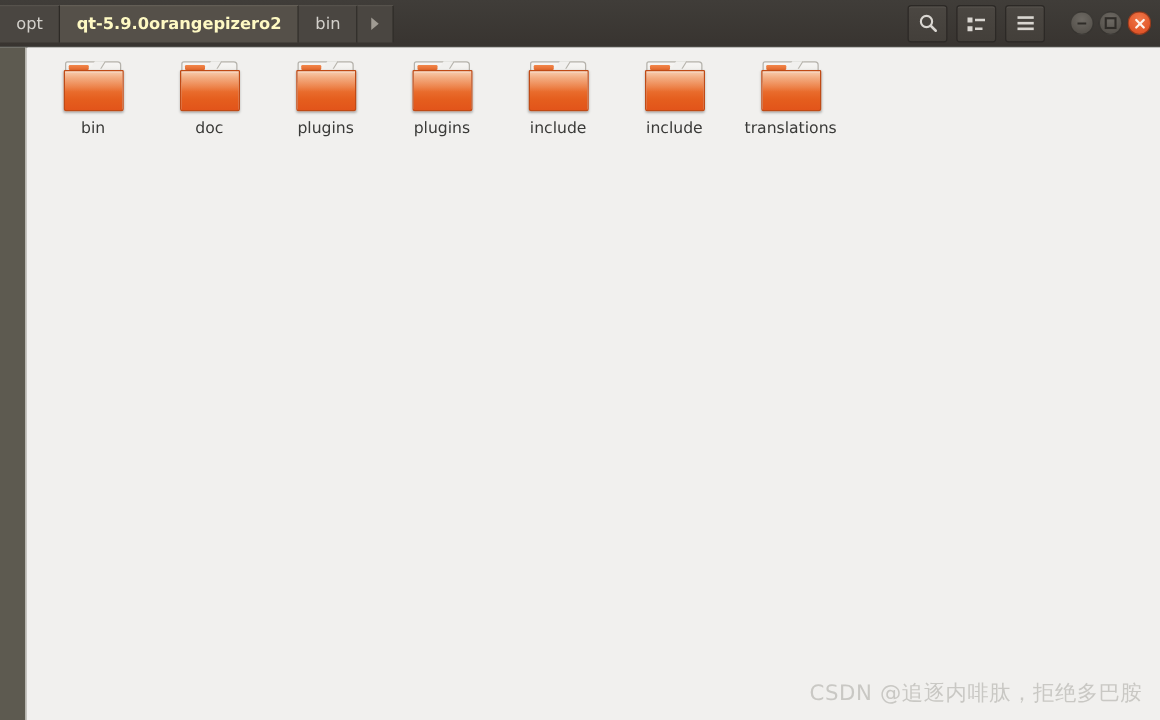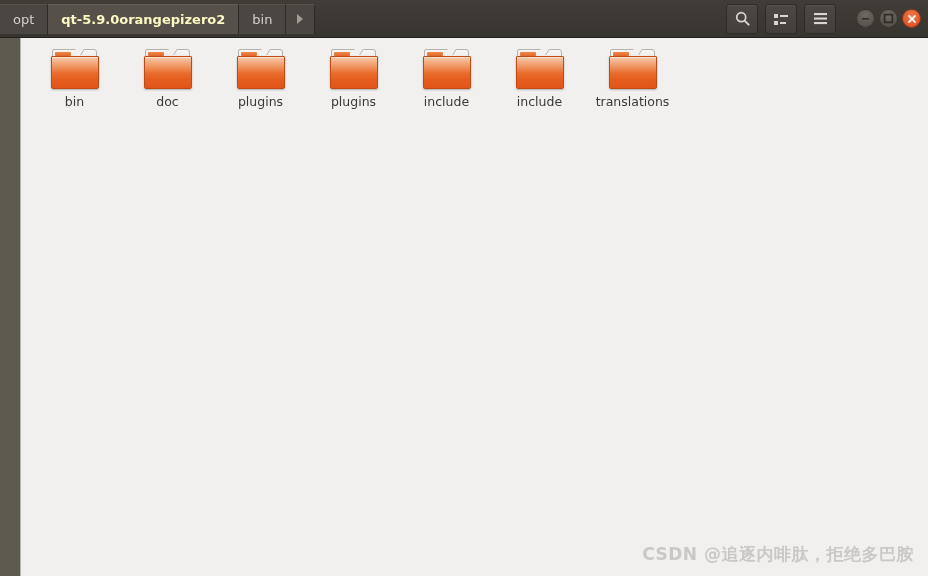--- a/index.html
+++ b/index.html
@@ -242,21 +242,20 @@
   .watermark {
     position: absolute;
     right: 14px;
     bottom: 10px;
     font-size: 17px;
     color: #c9c8c4;
     font-family: "DejaVu Sans", "Liberation Sans", sans-serif;
     letter-spacing: 0.5px;
     white-space: nowrap;
     pointer-events: none;
-    font-weight: bold;
   }
 </style>
 </head>
 <body>
 
 <div class="window">
 
   <div class="headerbar">
 
     <div class="pathbar">

